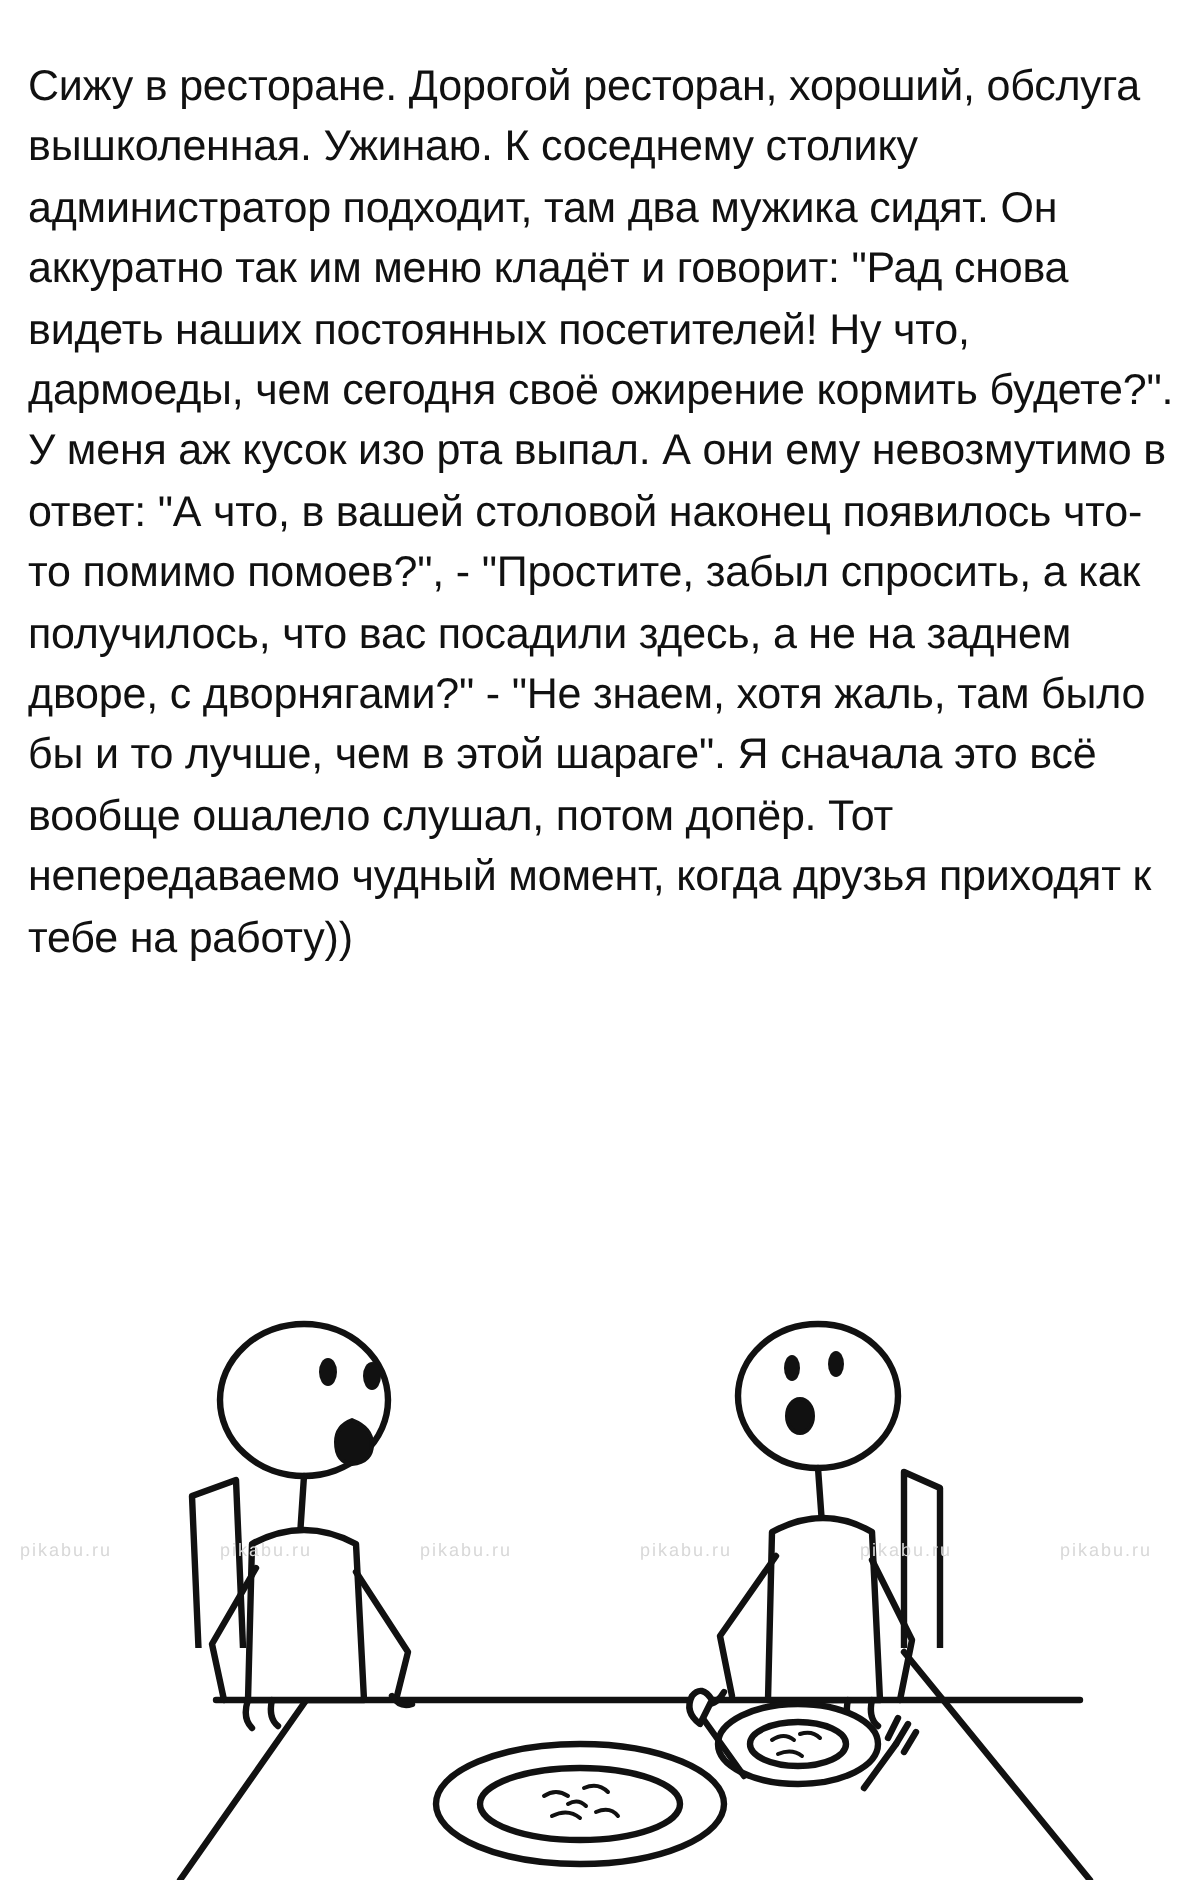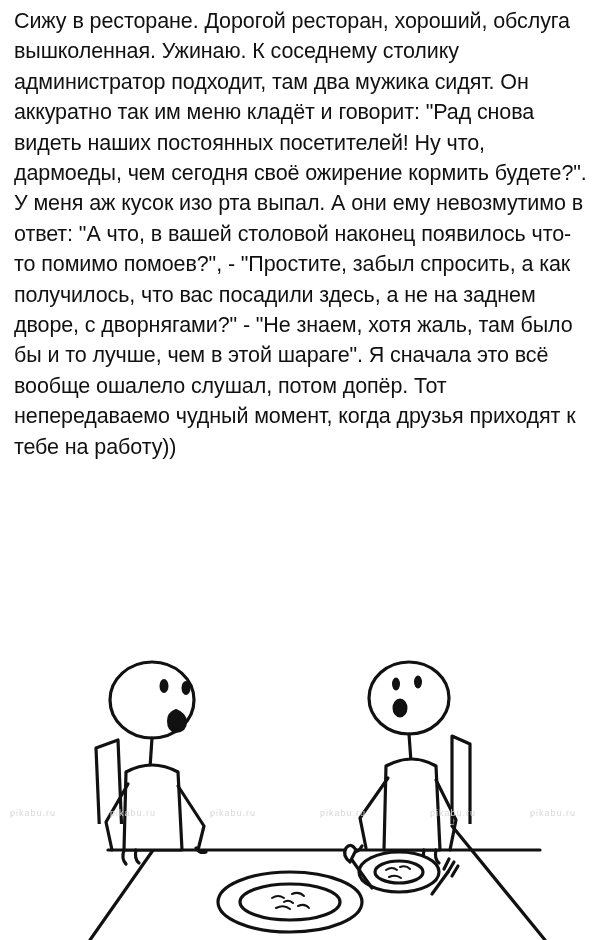--- a/index.html
+++ b/index.html
@@ -18,21 +18,21 @@
   .page {
     position: relative;
     width: 600px;
     height: 940px;
     background: #ffffff;
     box-sizing: border-box;
   }
   .story-text {
     position: absolute;
     left: 14px;
-    top: 6px;
+    top: 28px;
     width: 574px;
     font-size: 21.5px;
     line-height: 30.4px;
     letter-spacing: -0.1px;
     color: #111111;
     white-space: pre-wrap;
     font-family: "Liberation Sans", sans-serif;
   }
   .illustration {
     position: absolute;
@@ -40,21 +40,21 @@
     top: 636px;
     width: 600px;
     height: 304px;
   }
   .illustration svg {
     display: block;
   }
   .watermark-band {
     position: absolute;
     left: 0;
-    top: 808px;
+    top: 770px;
     width: 600px;
     height: 16px;
     pointer-events: none;
     text-align: right;
   }
   .watermark-band .wm {
     position: absolute;
     top: 0;
     font-size: 9px;
     color: #d8d8d8;

